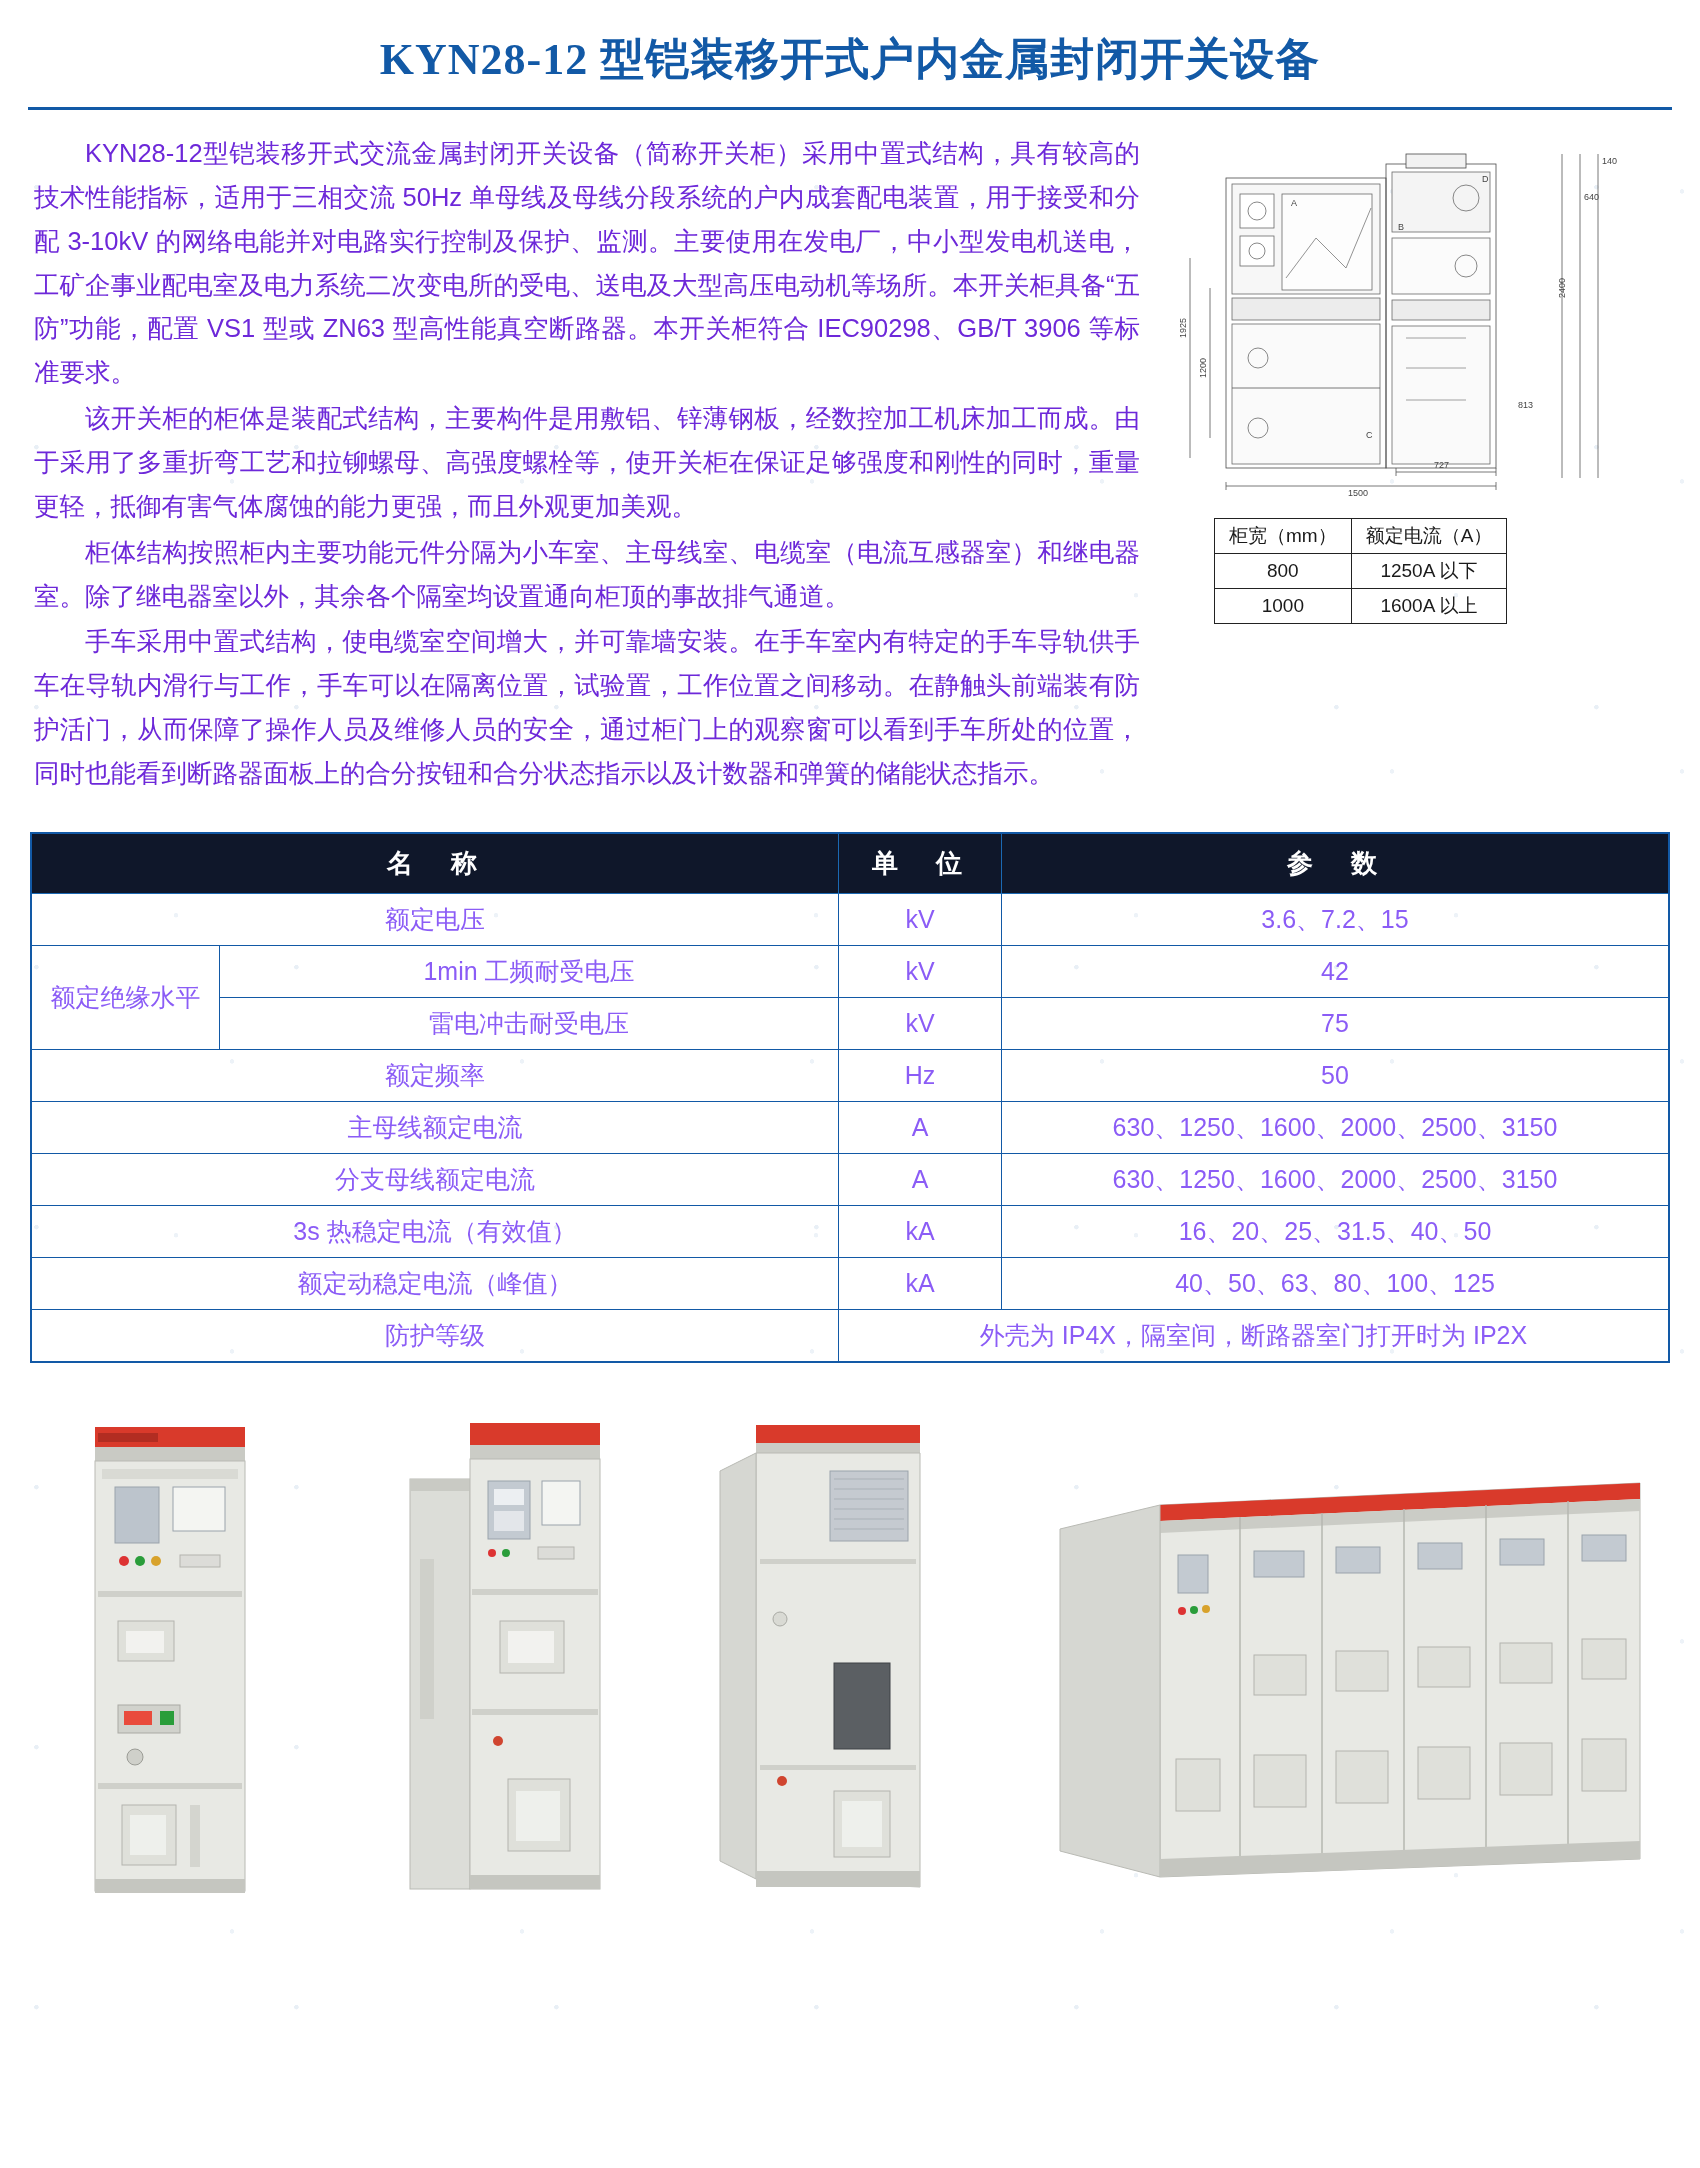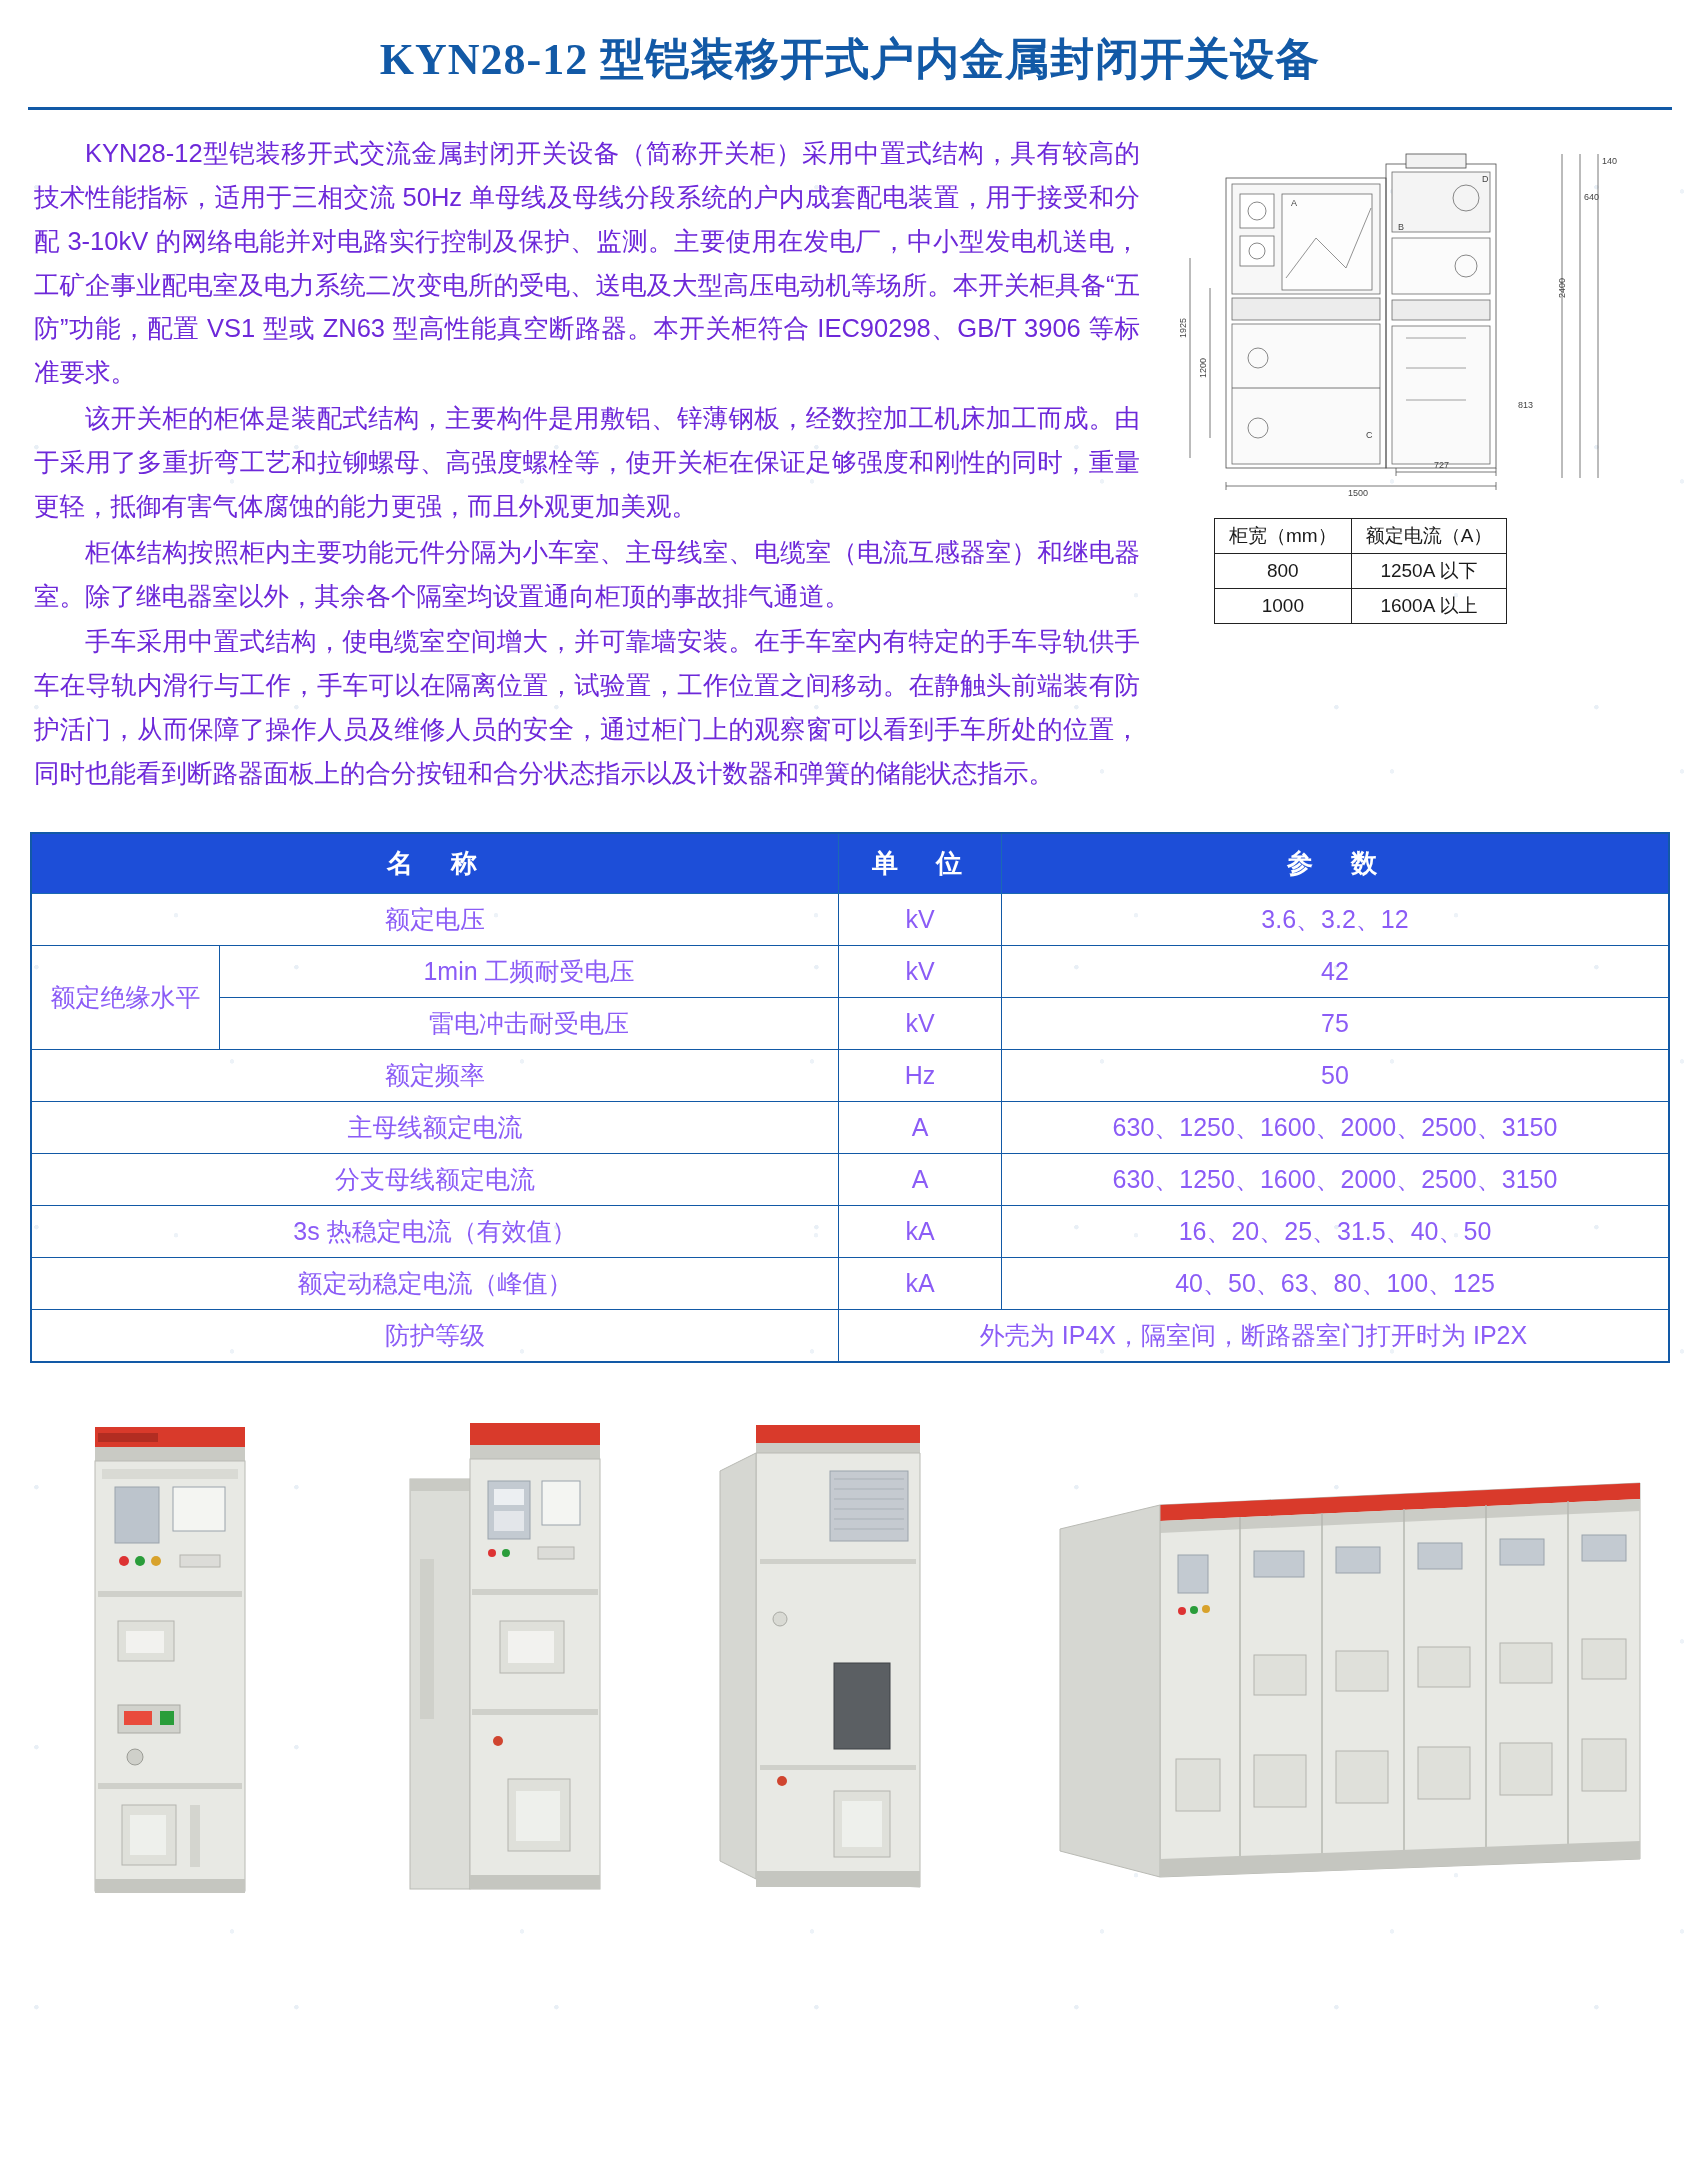--- a/index.html
+++ b/index.html
@@ -102,21 +102,21 @@
     font-size: 25px;
   }
   .params th, .params td {
     border: 1px solid #1259a6;
     text-align: center;
     padding: 9px 6px;
     font-weight: normal;
     color: #8b5cf6;
   }
   .params thead th {
-    background: #1d4ed8;
+    background: #0f172a;
     color: #ffffff;
     font-weight: bold;
     font-size: 26px;
     letter-spacing: 6px;
     padding: 12px 6px;
     border-color: #1b69b3;
   }
   .params .col-unit { width: 150px; }
   .params .col-name { width: 600px; }
   .params .rowspan-label { width: 175px; }
@@ -255,21 +255,21 @@
       <tr>
         <th colspan="2" class="col-name">名　称</th>
         <th class="col-unit">单　位</th>
         <th>参　数</th>
       </tr>
     </thead>
     <tbody>
       <tr>
         <td colspan="2">额定电压</td>
         <td>kV</td>
-        <td>3.6、3.2、12</td>
+        <td>3.6、7.2、15</td>
       </tr>
       <tr>
         <td class="rowspan-label" rowspan="2">额定绝缘水平</td>
         <td>1min 工频耐受电压</td>
         <td>kV</td>
         <td>42</td>
       </tr>
       <tr>
         <td>雷电冲击耐受电压</td>
         <td>kV</td>

